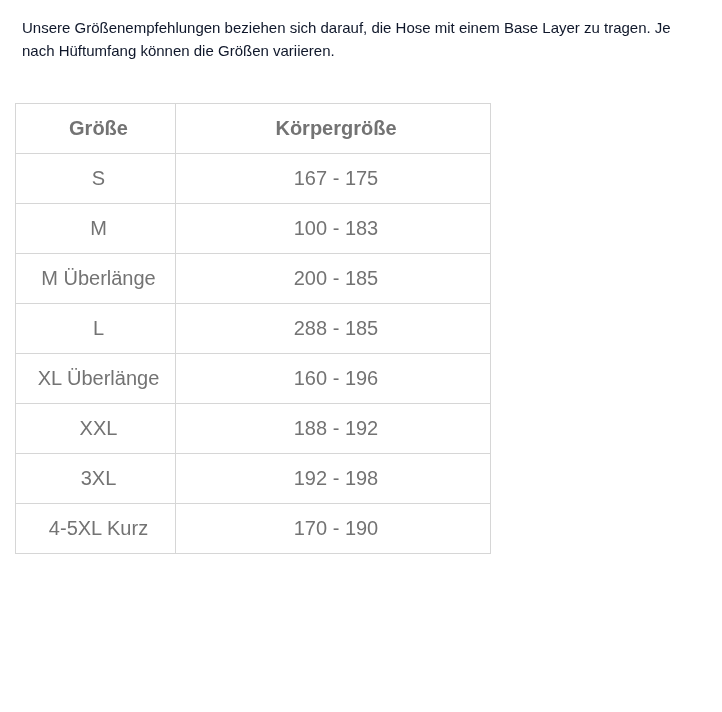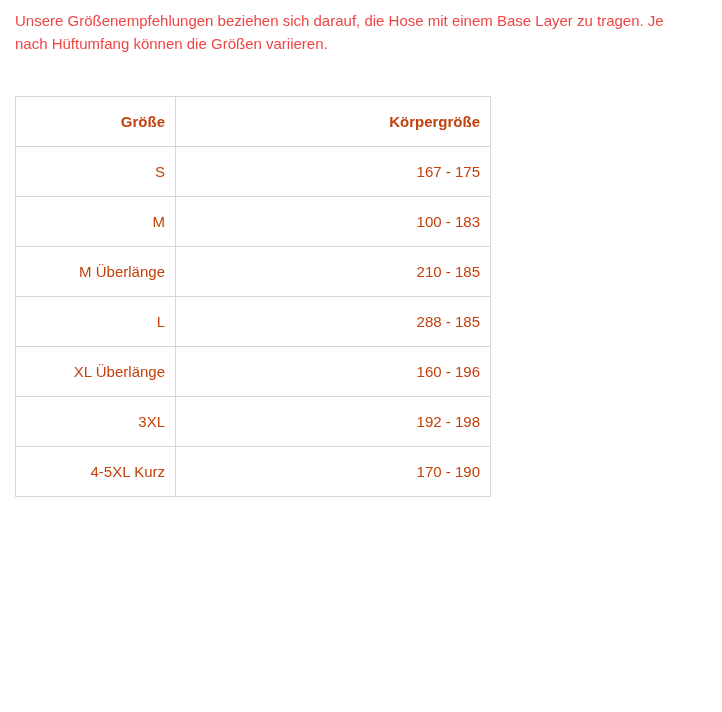--- a/index.html
+++ b/index.html
@@ -9,43 +9,43 @@
     background: #ffffff;
   }
   body {
     width: 722px;
     height: 712px;
     font-family: "Liberation Sans", "DejaVu Sans", sans-serif;
     color: #333333;
     overflow: hidden;
   }
   .intro {
-    margin: 0;
+    margin: 7px;
     padding: 9px 15px 0 15px;
     max-width: 712px;
     font-size: 15px;
     line-height: 23px;
-    color: #ef4444;
+    color: #0f172a;
   }
   table.size-table {
     border-collapse: collapse;
     margin: 41px 0 0 15px;
     table-layout: fixed;
   }
   table.size-table col.c1 { width: 160px; }
   table.size-table col.c2 { width: 315px; }
   table.size-table th,
   table.size-table td {
     border: 1px solid #d6d6d6;
     height: 50px;
     padding: 0 10px 0 16px;
-    font-size: 15px;
-    text-align: right;
+    font-size: 20px;
+    text-align: center;
     vertical-align: middle;
-    color: #c2410c;
+    color: #737373;
     white-space: nowrap;
     overflow: hidden;
   }
   table.size-table th {
     font-weight: bold;
   }
 </style>
 </head>
 <body>
 
@@ -66,29 +66,33 @@
       <tr>
         <td>S</td>
         <td>167 - 175</td>
       </tr>
       <tr>
         <td>M</td>
         <td>100 - 183</td>
       </tr>
       <tr>
         <td>M Überlänge</td>
-        <td>210 - 185</td>
+        <td>200 - 185</td>
       </tr>
       <tr>
         <td>L</td>
         <td>288 - 185</td>
       </tr>
       <tr>
         <td>XL Überlänge</td>
         <td>160 - 196</td>
+      </tr>
+      <tr>
+        <td>XXL</td>
+        <td>188 - 192</td>
       </tr>
       <tr>
         <td>3XL</td>
         <td>192 - 198</td>
       </tr>
       <tr>
         <td>4-5XL Kurz</td>
         <td>170 - 190</td>
       </tr>
     </tbody>

